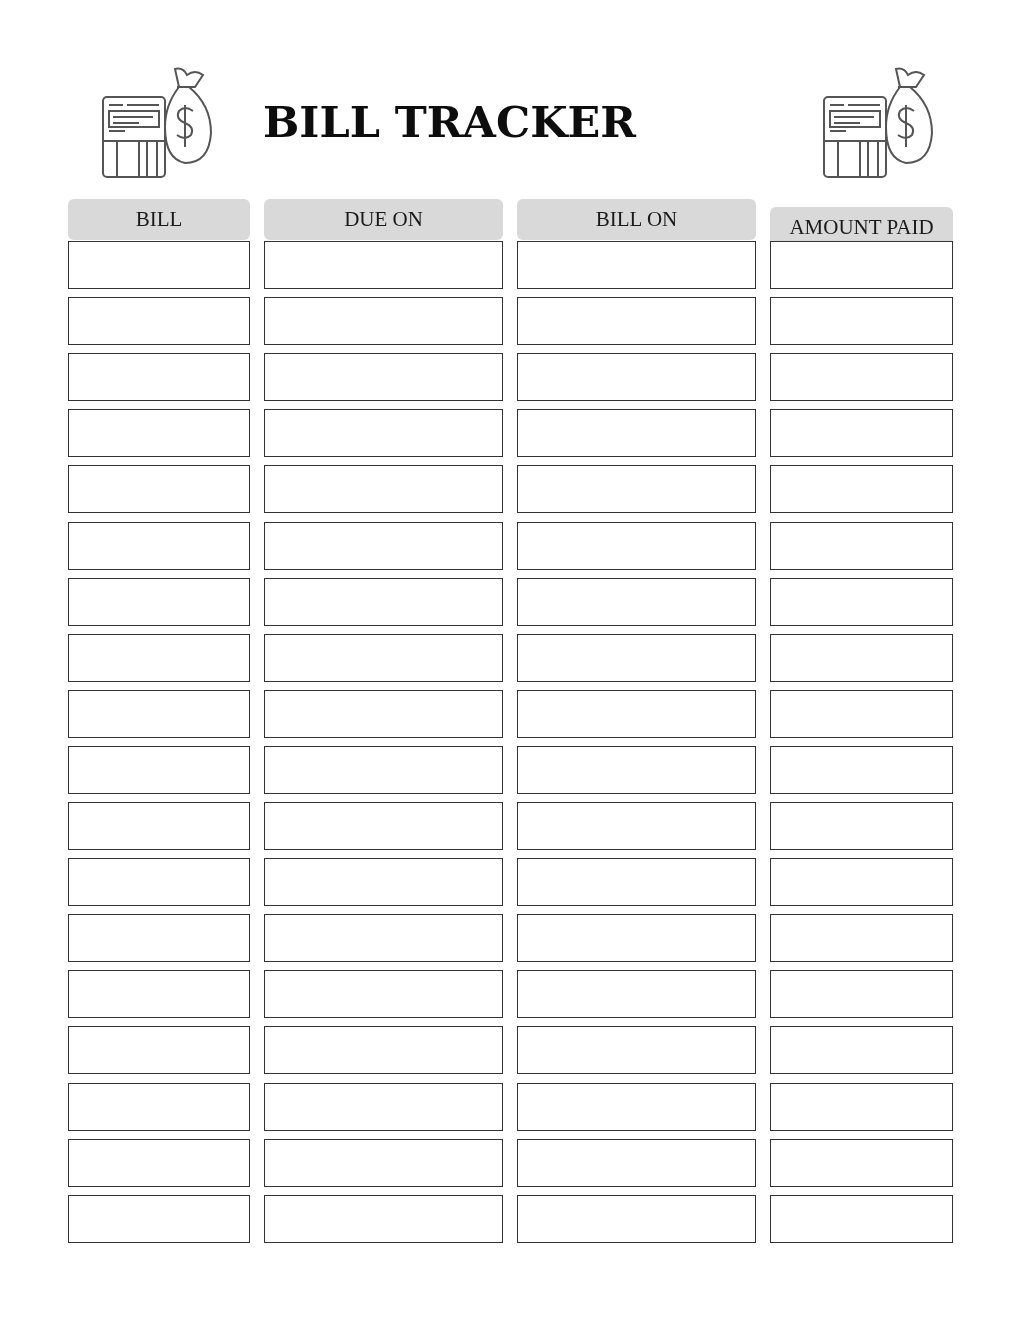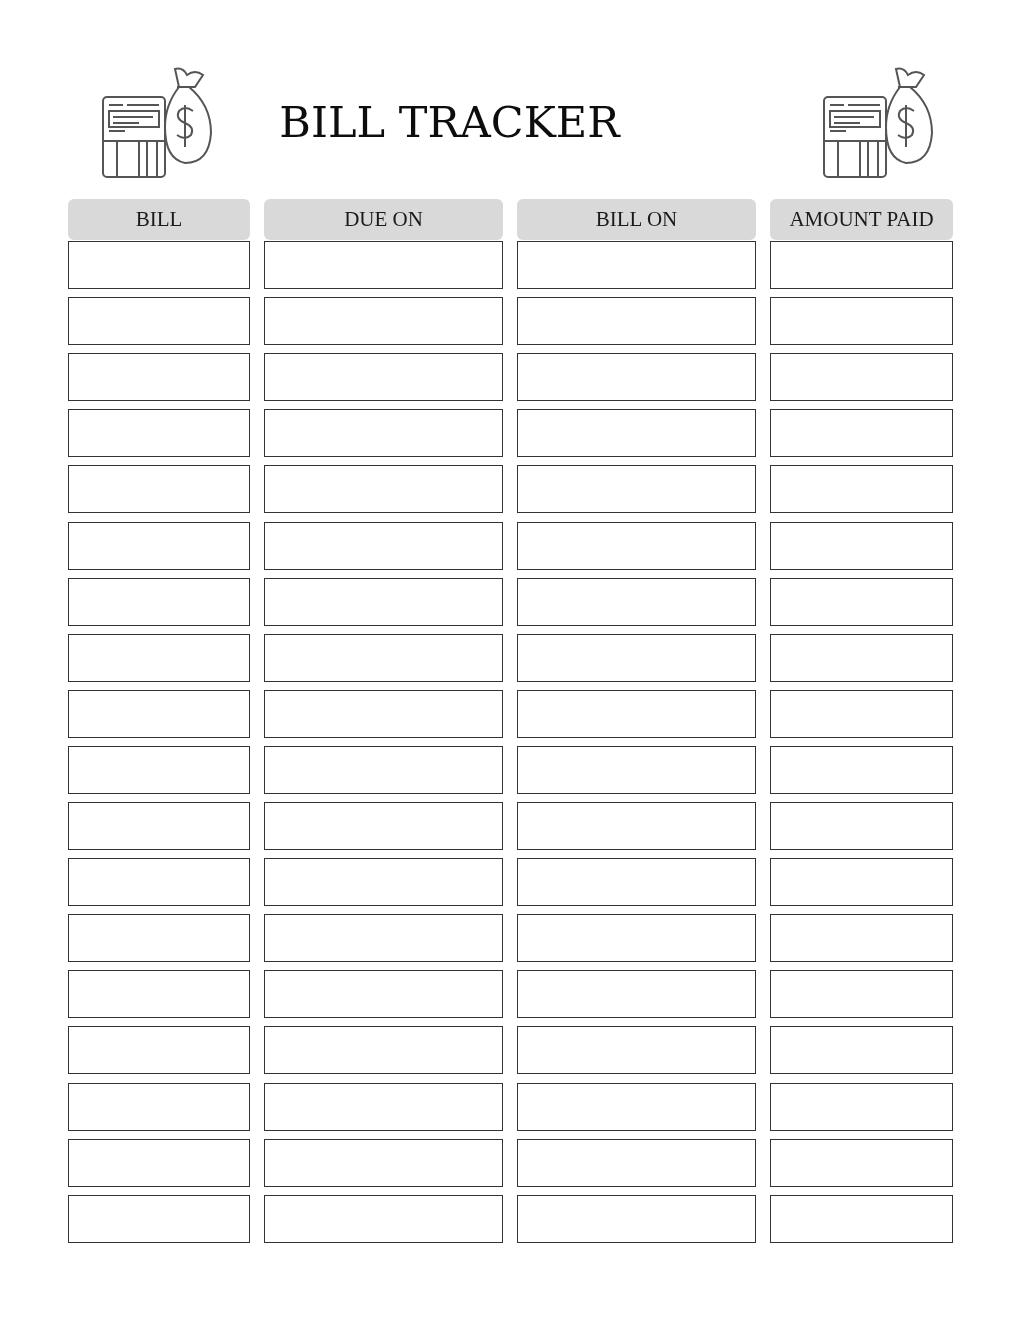--- a/index.html
+++ b/index.html
@@ -1,19 +1,19 @@
 <!DOCTYPE html>
 <html><head>
   <meta charset="utf-8">
   <style>
     html, body { margin: 0; padding: 0; background: #ffffff; }
     body { width: 1024px; height: 1326px; position: relative; overflow: hidden;
            font-family: "DejaVu Serif", "Liberation Serif", serif; color: #111; }
     .title { position: absolute; left: 0; width: 899px; top: 94px; text-align: center;
-             font-family: "DejaVu Serif", serif; font-weight: normal; font-size: 43px;
+             font-family: "DejaVu Serif", serif; font-weight: bold; font-size: 43px;
              letter-spacing: 0px; color: #0d0d0d; line-height: 56px; }
     .icon { position: absolute; width: 112px; height: 112px; }
     .icon.left { left: 101px; top: 67px; }
     .icon.right { left: 822px; top: 67px; }
     .col-header { position: absolute; top: 199px; height: 41px; background: #d9d9d9;
                   display: flex; align-items: center; justify-content: center;
                   font-family: "Liberation Serif", serif; font-size: 21px; color: #1a1a1a; border-radius: 6px; }
     .cell { position: absolute; height: 47px; border: 1.5px solid #333; box-sizing: border-box;
             background: #fff; }
   </style>
@@ -39,21 +39,21 @@
   <path d="M8 38 h14 M26 38 h32"></path>
   <rect x="8" y="44" width="50" height="16"></rect>
   <path d="M12 50 h40 M12 56 h26 M8 64 h16"></path>
   <path d="M2 74 h62 M16 74 v36 M38 74 v36 M46 74 v36 M56 74 v36"></path>
 </svg>
 
 <div id="table">
     <div class="col-header" style="left: 68px; width: 182px;">BILL</div>
     <div class="col-header" style="left: 264px; width: 239px;">DUE ON</div>
     <div class="col-header" style="left: 517px; width: 239px;">BILL ON</div>
-    <div class="col-header" style="left: 770px; width: 183px;">AMOUNT PAID</div>
+    <div class="col-header" style="left: 770px; width: 183px; margin-top: 8px;">AMOUNT PAID</div>
     <div class="cell" style="left: 68px; width: 182px; top: 241px; height: 48px;"></div>
     <div class="cell" style="left: 264px; width: 239px; top: 241px; height: 48px;"></div>
     <div class="cell" style="left: 517px; width: 239px; top: 241px; height: 48px;"></div>
     <div class="cell" style="left: 770px; width: 183px; top: 241px; height: 48px;"></div>
     <div class="cell" style="left: 68px; width: 182px; top: 297px; height: 48px;"></div>
     <div class="cell" style="left: 264px; width: 239px; top: 297px; height: 48px;"></div>
     <div class="cell" style="left: 517px; width: 239px; top: 297px; height: 48px;"></div>
     <div class="cell" style="left: 770px; width: 183px; top: 297px; height: 48px;"></div>
     <div class="cell" style="left: 68px; width: 182px; top: 353px; height: 48px;"></div>
     <div class="cell" style="left: 264px; width: 239px; top: 353px; height: 48px;"></div>

